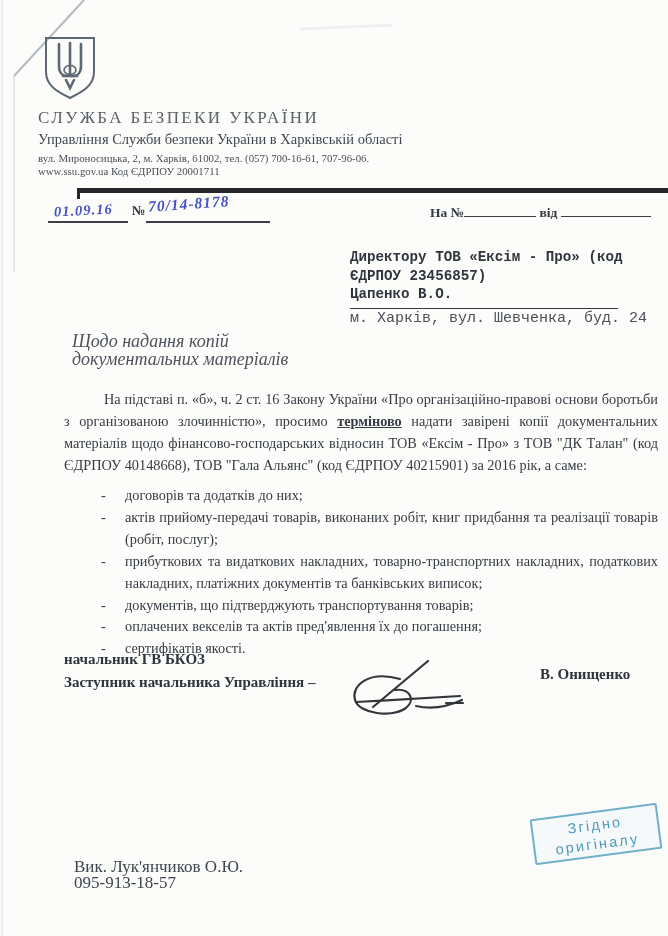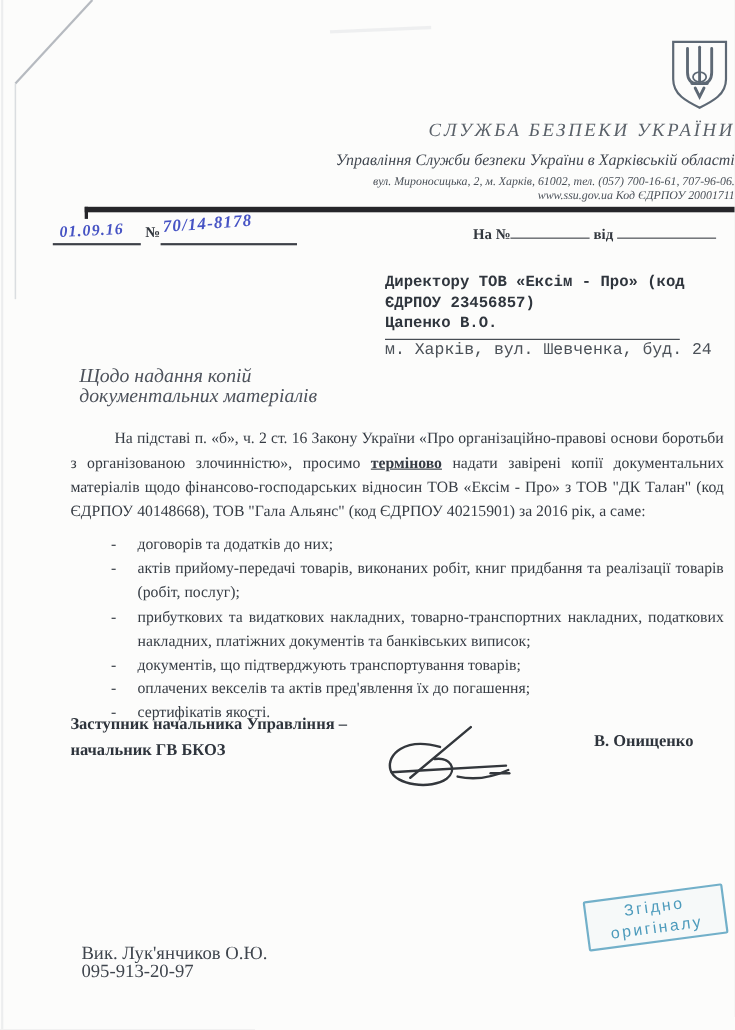--- a/index.html
+++ b/index.html
@@ -6,24 +6,24 @@
   html,body { background:#e9e9e9; }
   .page {
     position:relative; width:668px; height:936px; margin:0 auto;
     background:#fcfcfb; overflow:hidden;
     font-family:"Liberation Serif", serif; color:#363c44;
   }
   
   .artifacts { position:absolute; inset:0; pointer-events:none; }
 
   
-  .header { position:absolute; left:38px; top:36px; width:630px; text-align:right;font-style:italic; }
+  .header { position:absolute; left:38px; top:36px; width:630px; text-align:left; }
   .emblem { display:inline-block; width:64px; height:64px; }
   .org-name { margin-top:4px; font-size:17px; letter-spacing:2.4px; color:#5a6169; white-space:nowrap; }
-  .dept     { margin-top:9px; font-size:14.5px; color:#414750; white-space:nowrap; }
+  .dept     { margin-top:3px; font-size:14.5px; color:#414750; white-space:nowrap; }
   .division { margin-top:2px; font-size:13px; font-weight:bold; color:#31373f; white-space:nowrap; }
   .addr     { margin-top:4px; font-size:10.8px; color:#4a5058; white-space:nowrap; }
   .webline  { margin-top:1px; font-size:10.8px; color:#4a5058; white-space:nowrap; }
 
   .rule { position:absolute; left:77px; top:188px; width:591px; height:5px; background:#26262a; }
   .rule-tick { position:absolute; left:77px; top:188px; width:3px; height:11px; background:#26262a; }
 
   
   .hand { font-style:italic; font-weight:bold; color:#4653c4; letter-spacing:1px; white-space:nowrap; }
   .ref-date { position:absolute; left:54px; top:202px; font-size:14.5px; transform:rotate(-3deg); }
@@ -153,22 +153,22 @@
       <span class="dash">-</span>
       <span class="li-text">оплачених векселів та актів пред'явлення їх до погашення;</span>
     </div>
     <div class="li">
       <span class="dash">-</span>
       <span class="li-text">сертифікатів якості.</span>
     </div>
   </div>
 
   <div class="sign-titles">
+    <div>начальник ГВ БКОЗ</div>
     <div>Заступник начальника Управління –</div>
-    <div>начальник ГВ БКОЗ</div>
   </div>
 
   <svg class="sig-scribble" width="126" height="68" viewBox="0 0 126 68">
     <g fill="none" stroke="#33373c" stroke-width="2.2" stroke-linecap="round">
       <path d="M82 6 L27 52"></path>
       <path d="M54 24 C22 15, 5 31, 9 45 C13 59, 46 63, 60 53 C70 45, 64 33, 49 35"></path>
       <path d="M10 47 C45 45, 82 43, 114 41"></path>
       <path d="M70 51 C88 55, 103 51, 116 45"></path>
       <path d="M100 48 L117 48"></path>
     </g>
@@ -176,16 +176,16 @@
 
   <div class="sign-name">В. Онищенко</div>
 
   <div class="stamp">
     <div>Згідно</div>
     <div>оригіналу</div>
   </div>
 
   <div class="footer">
     <div>Вик. Лук'янчиков О.Ю.</div>
-    <div>095-913-20-97</div>
+    <div>095-913-18-57</div>
   </div>
 
 </div>
 
 </body></html>

